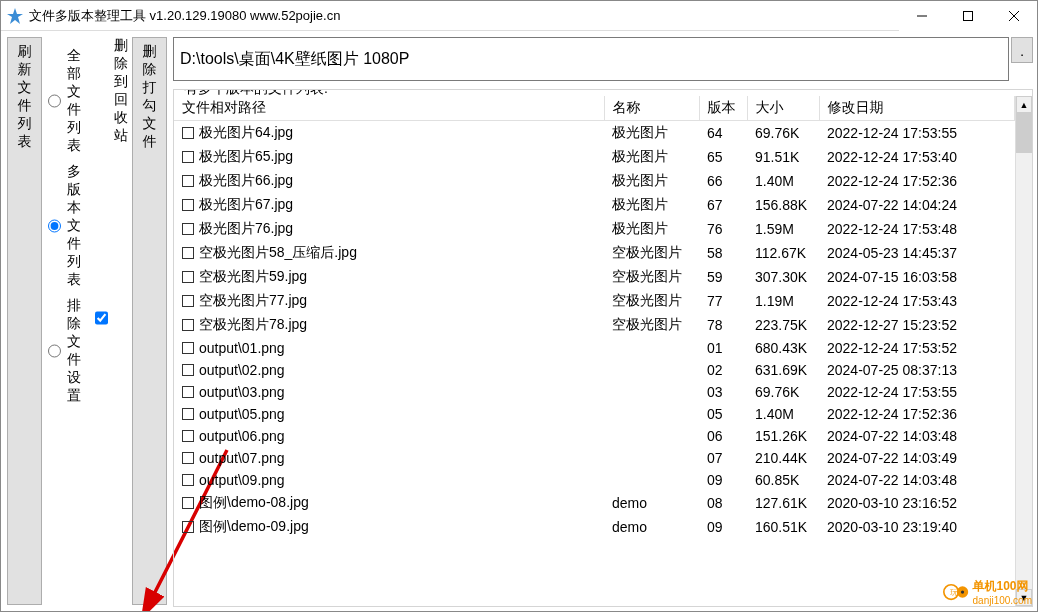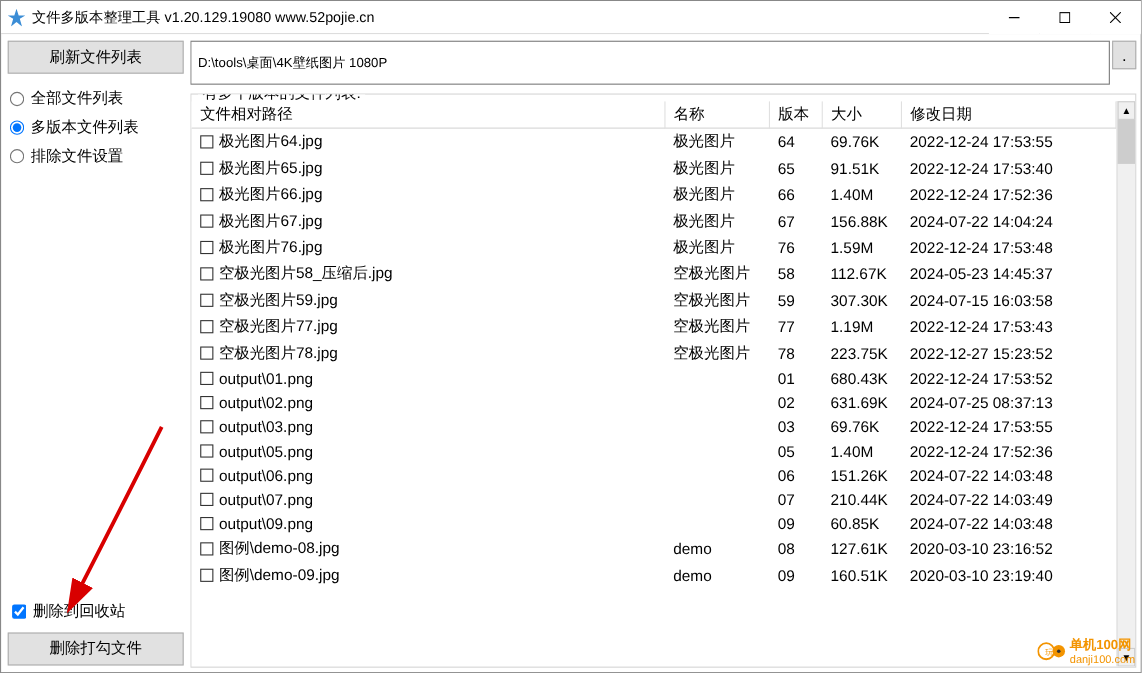--- a/index.html
+++ b/index.html
@@ -31,21 +31,21 @@
     .titlebar .win-btn {
       width: 46px; height: 30px;
       display: flex; align-items: center; justify-content: center;
       font-size: 11px;
       background: #fff;
     }
     .content { flex: 1; display: flex; overflow: hidden; }
     .sidebar {
       width: 172px;
       display: flex;
-      flex-direction: column;
+      flex-direction: row;
       padding: 6px;
       gap: 4px;
     }
     .btn {
       border: 1px solid #adadad;
       background: #e1e1e1;
       padding: 5px 4px;
       font-size: 14px;
       text-align: center;
       cursor: default;
@@ -63,21 +63,21 @@
     .main {
       flex: 1;
       display: flex;
       flex-direction: column;
       padding: 6px 4px 4px 0;
       overflow: hidden;
     }
     .path-row { display: flex; gap: 2px; margin-bottom: 4px; }
     .path-input {
       flex: 1; border: 1px solid #7a7a7a; padding: 12px 6px;
-      font-size: 12px;
+      font-size: 16px;
     }
     .path-btn {
       width: 22px; height: 26px;
       border: 1px solid #adadad; background: #e1e1e1;
       font-size: 15px;
       display: flex; align-items:center; justify-content:center;
     }
     .groupbox {
       flex: 1; border: 1px solid #d5d5d5;
       position: relative;

